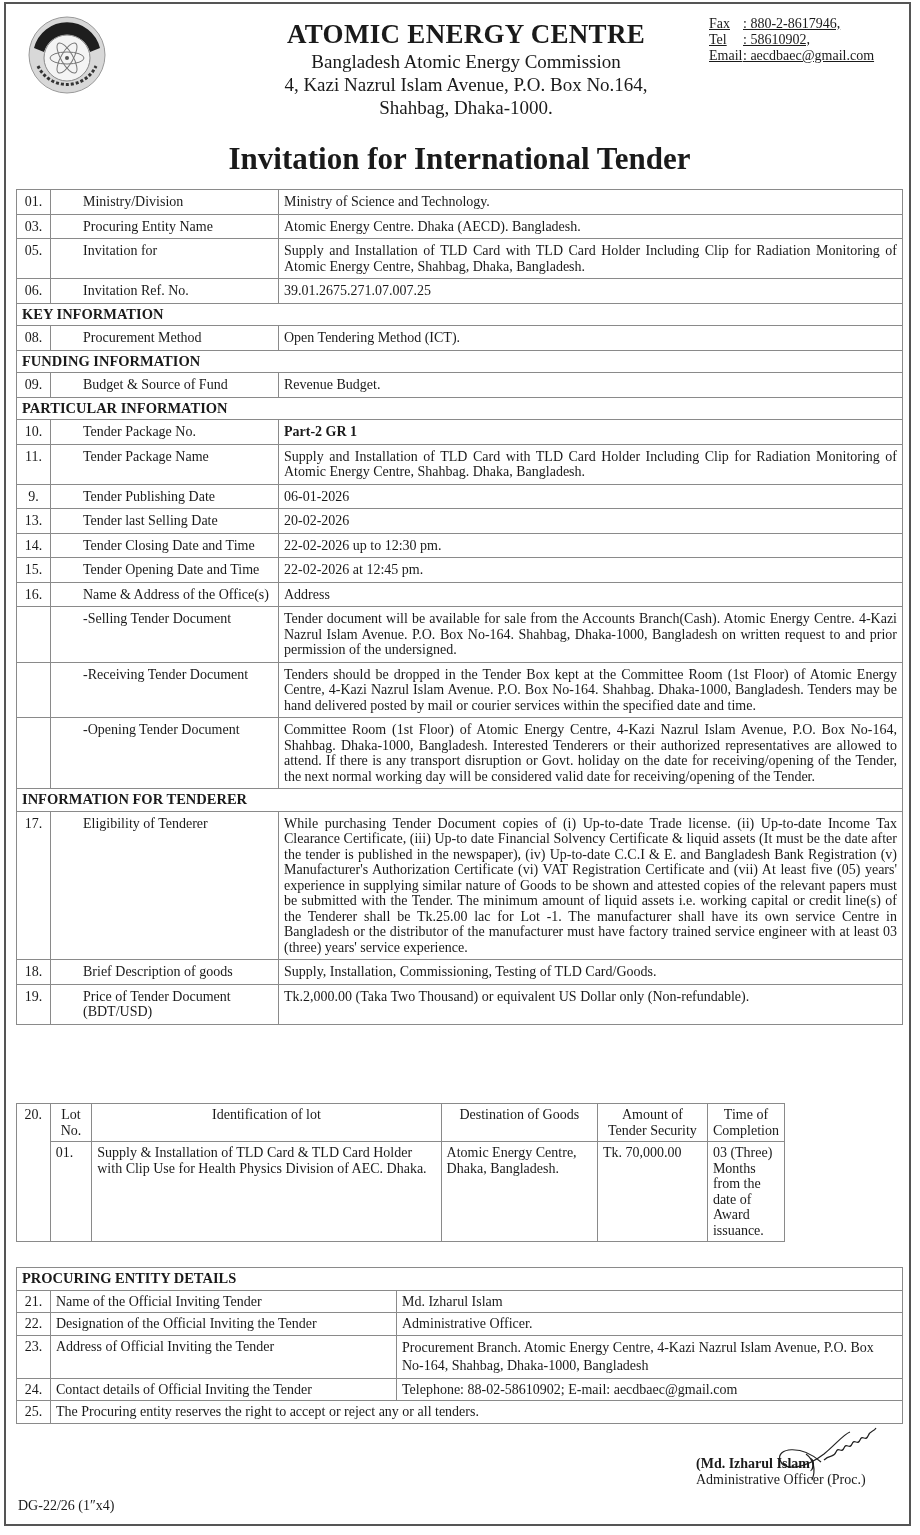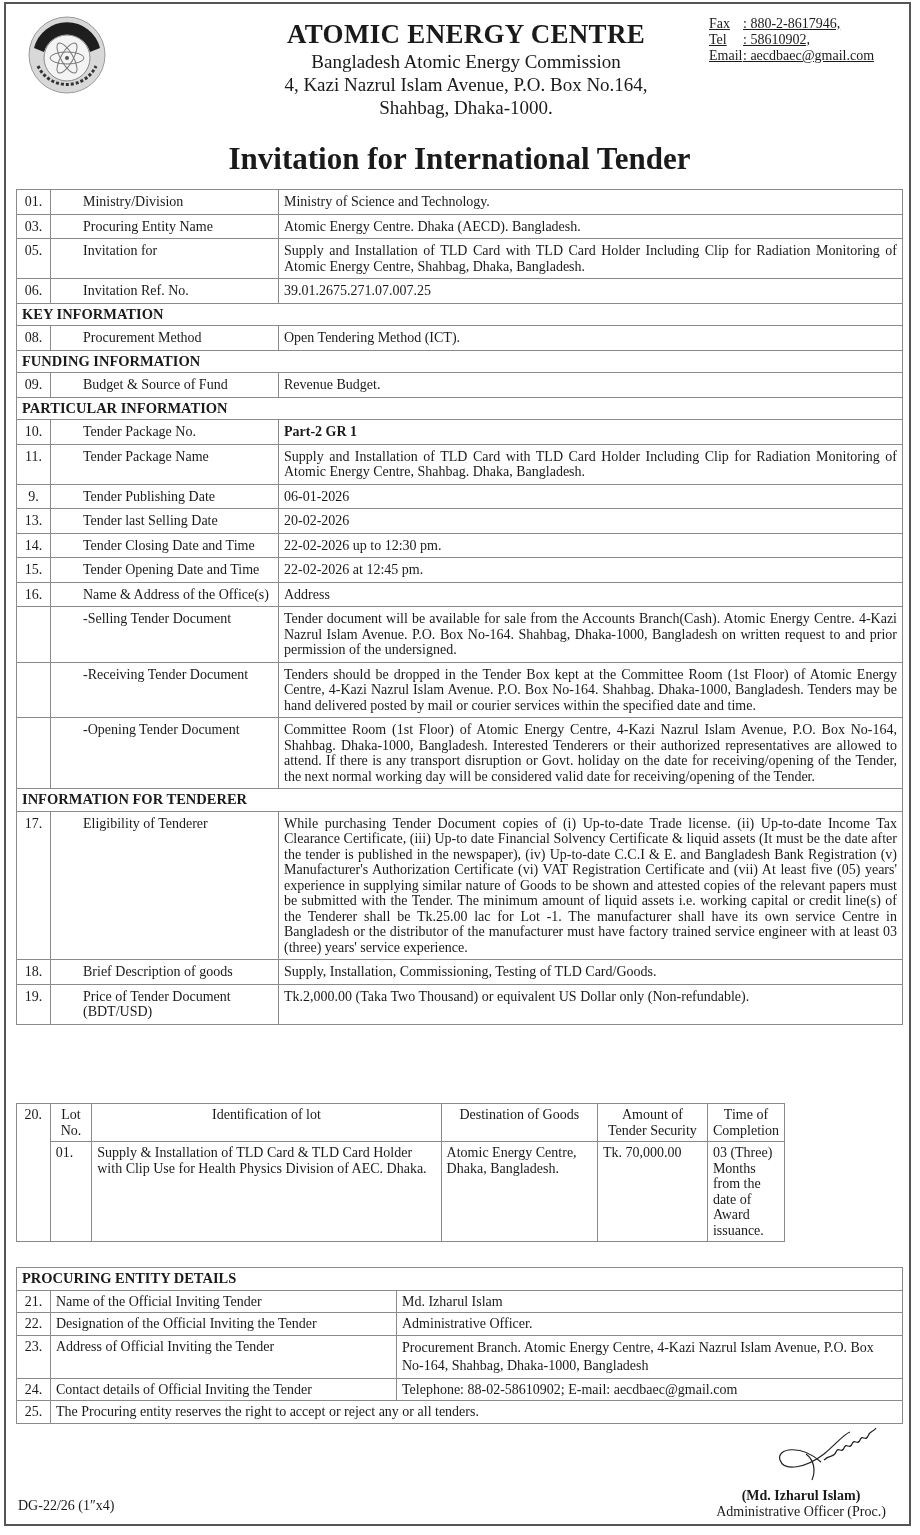--- a/index.html
+++ b/index.html
@@ -38,21 +38,21 @@
   .t-lot .c3 { width: 160px; }
   .t-lot .c4 { width: 112px; }
 
   .t-proc { left: 10px; top: 1263px; width: 887px; }
   .t-proc td { padding: 3px 5px; }
   .t-proc td.num { width: 34px; text-align: center; }
   .t-proc td.lbl { width: 346px; }
 
   .footer-ref { position: absolute; left: 12px; top: 1494px; font-size: 14px; }
   .signature { position: absolute; left: 760px; top: 1420px; width: 120px; height: 60px; }
-  .sig-block { position: absolute; left: 690px; top: 1484px; width: 210px; text-align: center; font-size: 14px; line-height: 16px; }
+  .sig-block { position: absolute; left: 690px; top: 1452px; width: 210px; text-align: left; font-size: 14px; line-height: 16px; }
   .sig-name { font-weight: bold; }
 </style>
 </head>
 <body>
 
 <div class="page">
 
   <svg class="logo" viewBox="0 0 78 82">
     <circle cx="39" cy="41" r="38" fill="#d8d8d8" stroke="#999" stroke-width="1"></circle>
     <path d="M6 34 A34 34 0 0 1 72 34 L62 38 A24 24 0 0 0 16 38 Z" fill="#1e1e1e"></path>

